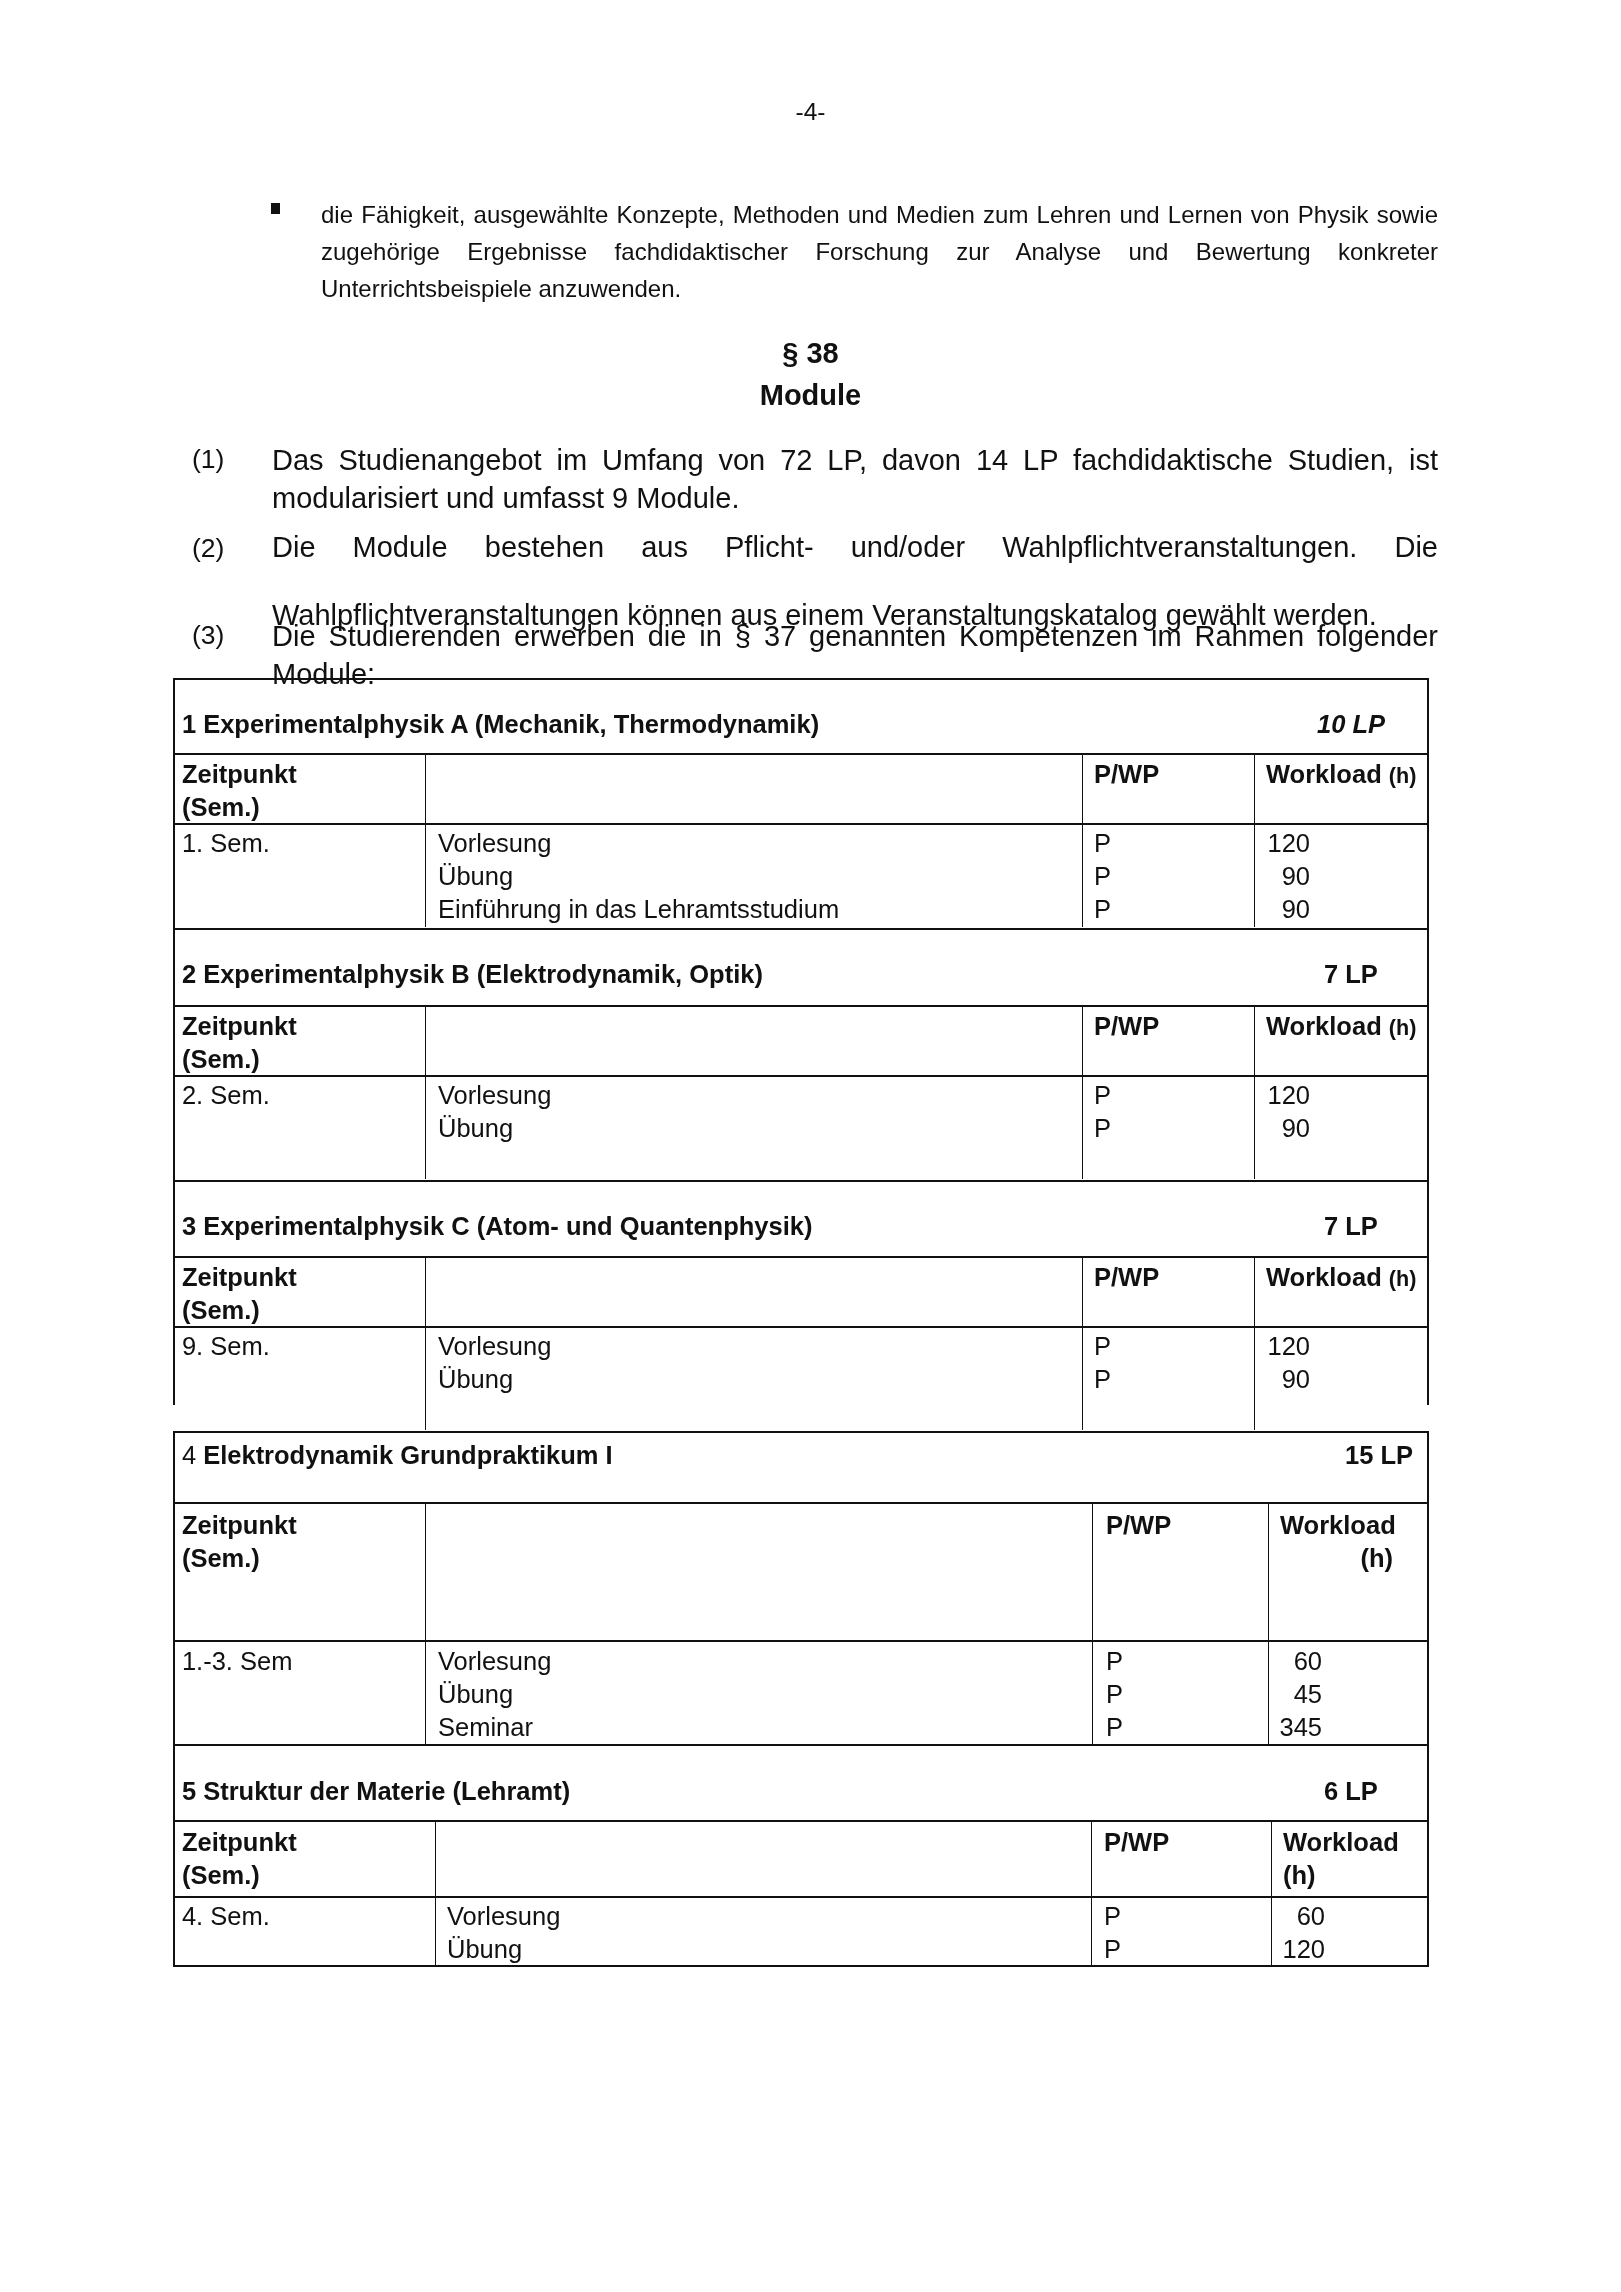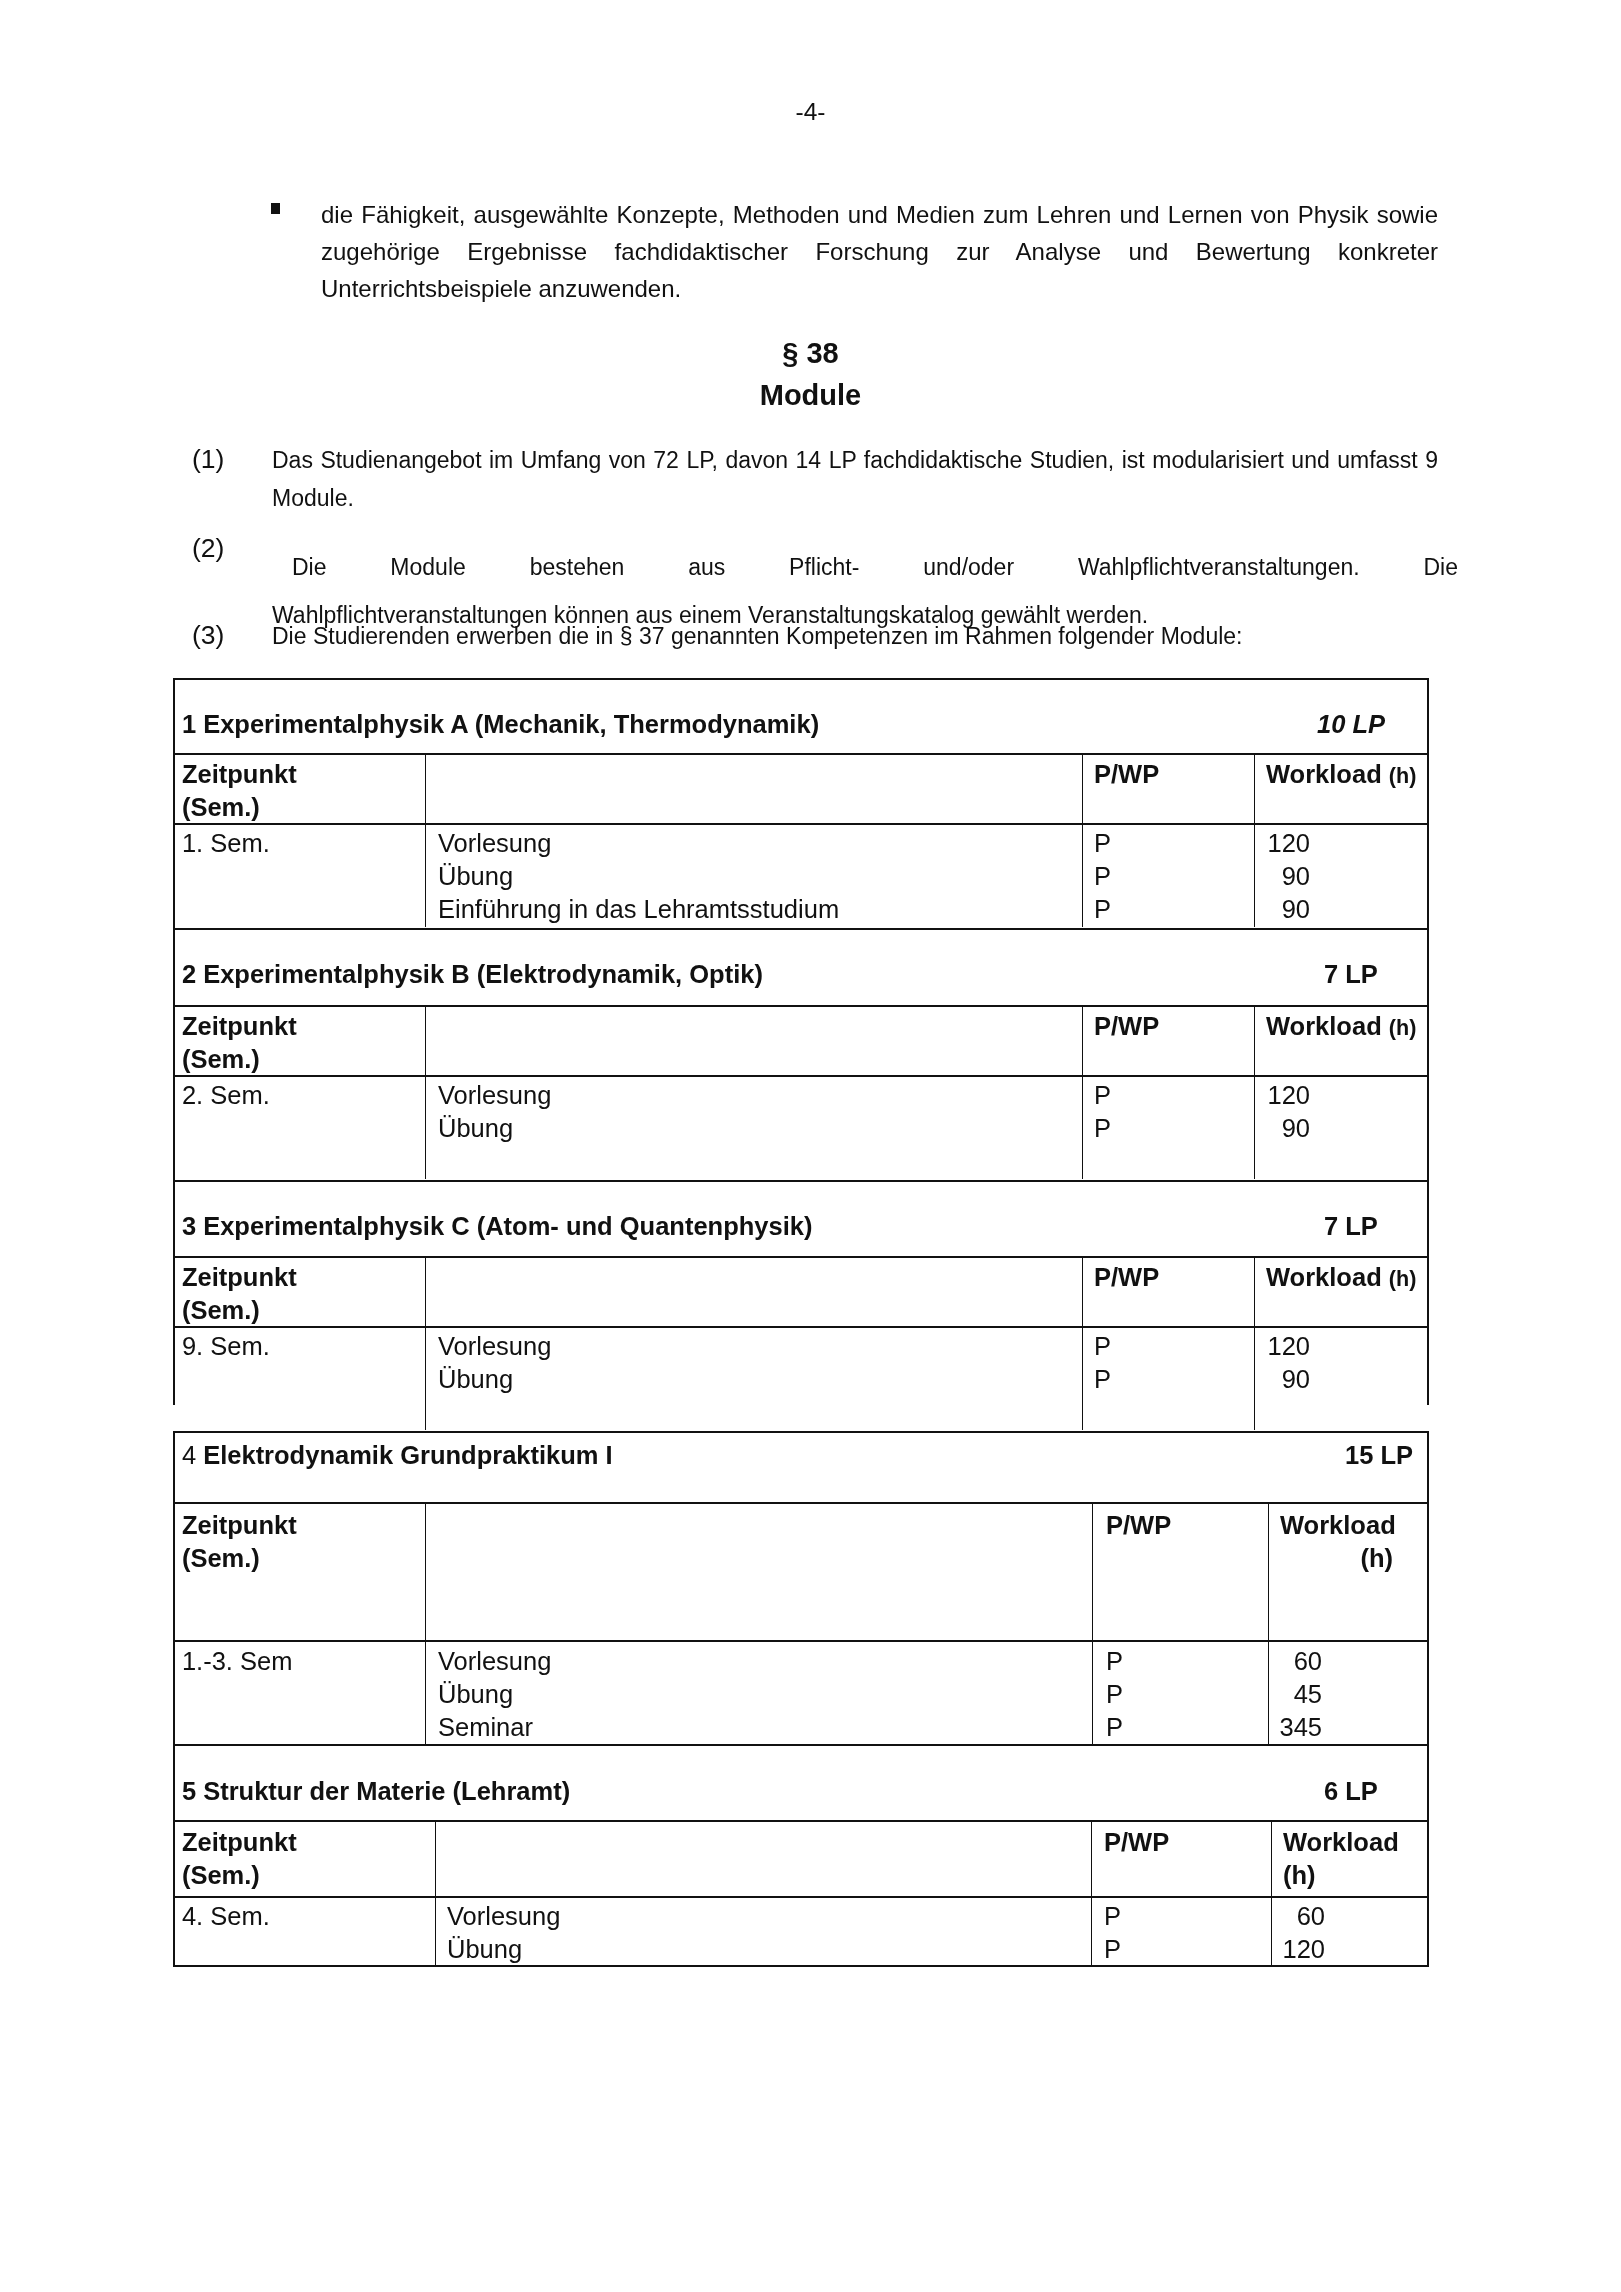--- a/index.html
+++ b/index.html
@@ -5,21 +5,21 @@
   html, body { margin: 0; padding: 0; background: #ffffff; }
   body { width: 1621px; height: 2293px; position: relative; overflow: hidden;
          font-family: "Liberation Sans", sans-serif; color: #111; }
   .abs { position: absolute; }
   .page-number { left: 0; width: 1621px; top: 98px; text-align: center; font-size: 24.5px; }
   .bullet-mark { left: 271px; top: 203px; width: 8.8px; height: 10.8px; background: #111; }
   .bullet-text { left: 321px; top: 196px; width: 1117px; font-size: 24px; line-height: 37px;
                  text-align: justify; text-align-last: left; }
   .heading { left: 0; width: 1621px; text-align: center; font-weight: bold; font-size: 29px; }
   .para-num { left: 192px; font-size: 26.5px; line-height: 37px; }
-  .para-text { left: 272px; width: 1166px; font-size: 23px; line-height: 38px; text-align: justify; text-align-last: left; }
+  .para-text { left: 272px; width: 1166px; font-size: 29px; line-height: 38px; text-align: justify; text-align-last: left; }
   .para-text.last-justify { text-align-last: justify; }
 
   .module { position: absolute; left: 173px; width: 1256px; box-sizing: border-box;
             border-left: 2px solid #111; border-right: 2px solid #111; }
   .module .title-text { position: absolute; left: 6.9px; font-size: 25.5px; font-weight: bold; white-space: nowrap; }
   .module .title-text .num-plain { font-weight: normal; }
   .module .lp { position: absolute; font-size: 25.5px; font-weight: bold; white-space: nowrap; }
   .hline { position: absolute; left: 0; right: 0; height: 0; border-top: 2px solid #111; }
   .hline.thick { border-top-width: 2.9px; }
   .vline { position: absolute; width: 0; border-left: 1.5px solid #111; }
@@ -36,21 +36,21 @@
 <div class="abs bullet-mark"></div>
 <div class="abs bullet-text">die Fähigkeit, ausgewählte Konzepte, Methoden und Medien zum Lehren und Lernen von Physik sowie zugehörige Ergebnisse fachdidaktischer Forschung zur Analyse und Bewertung konkreter Unterrichtsbeispiele anzuwenden.</div>
 
 <div class="abs heading" style="top:337px;">§ 38</div>
 <div class="abs heading" style="top:379px;">Module</div>
 
 <div class="abs para-num" style="top:441px;">(1)</div>
 <div class="abs para-text" style="top:441px;">Das Studienangebot im Umfang von 72 LP, davon 14 LP fachdidaktische Studien, ist modularisiert und umfasst 9 Module.</div>
 
 <div class="abs para-num" style="top:530px;">(2)</div>
-<div class="abs para-text last-justify" style="top:548px;margin-left:20px;">Die Module bestehen aus Pflicht- und/oder Wahlpflichtveranstaltungen. Die</div>
+<div class="abs para-text last-justify" style="top:528px;">Die Module bestehen aus Pflicht- und/oder Wahlpflichtveranstaltungen. Die</div>
 <div class="abs para-text" style="top:596px;">Wahlpflichtveranstaltungen können aus einem Veranstaltungskatalog gewählt werden.</div>
 
 <div class="abs para-num" style="top:617px;">(3)</div>
 <div class="abs para-text" style="top:617px;">Die Studierenden erwerben die in § 37 genannten Kompetenzen im Rahmen folgender Module:</div>
 
 <div class="module" style="top:678px; height:250px;">
   <div class="hline" style="top:0;"></div>
   <div class="title-text" style="top:32px;">
     <span>1</span> <span>Experimentalphysik A (Mechanik, Thermodynamik)</span>
   </div>

